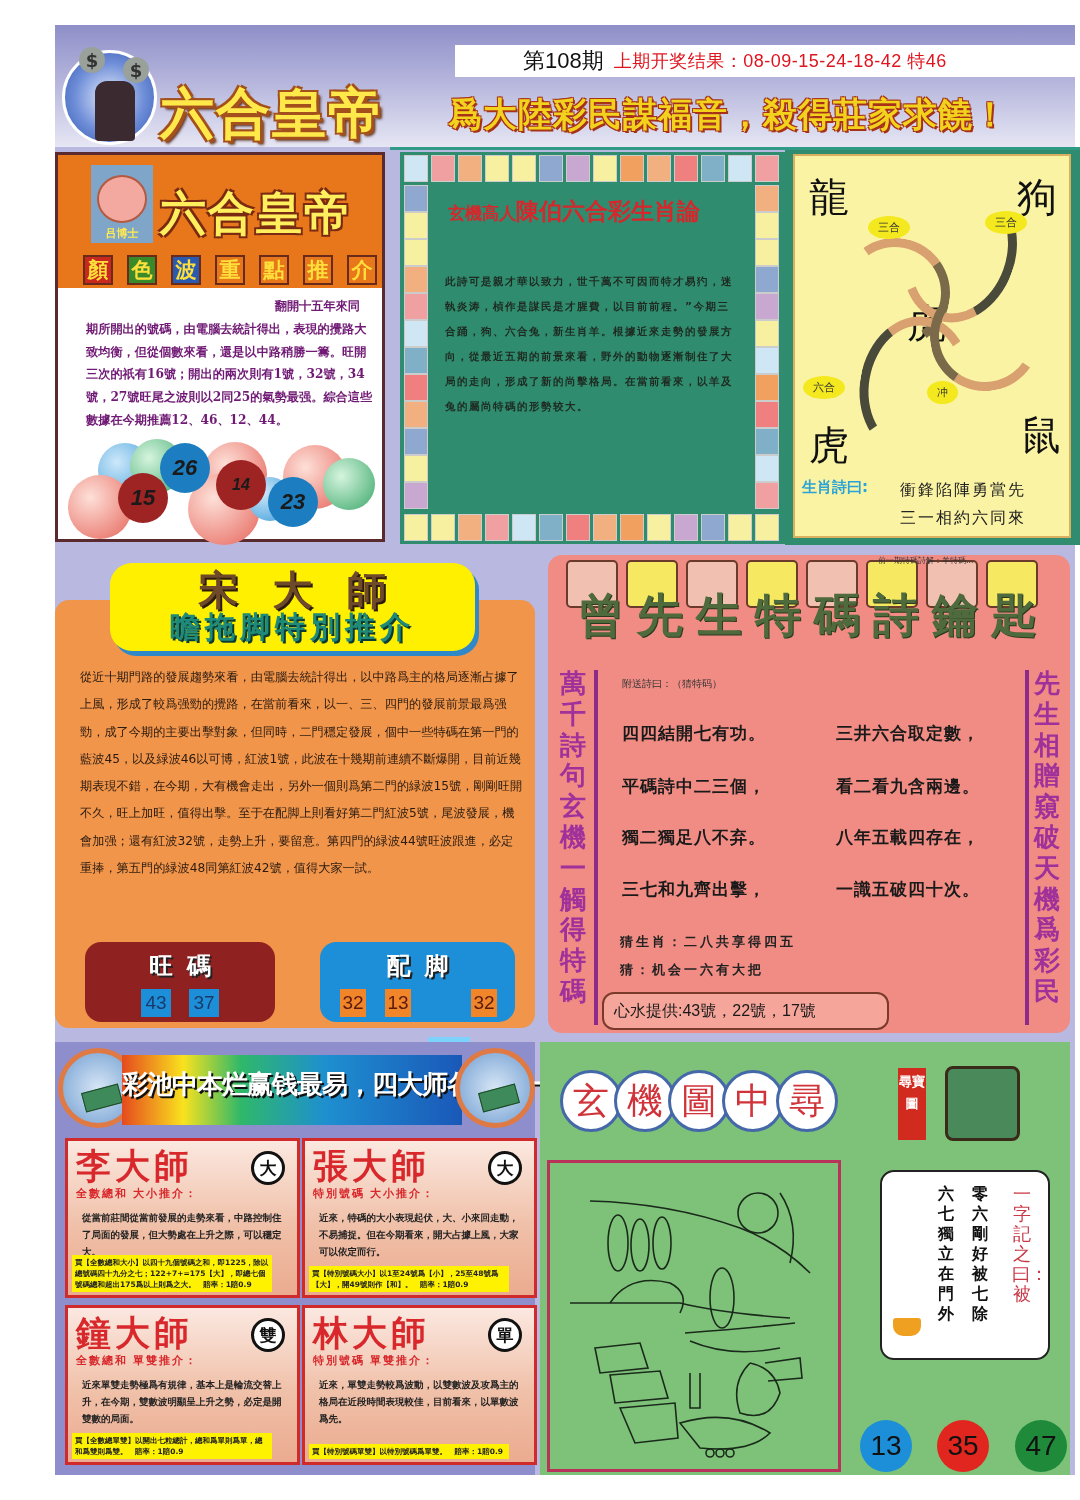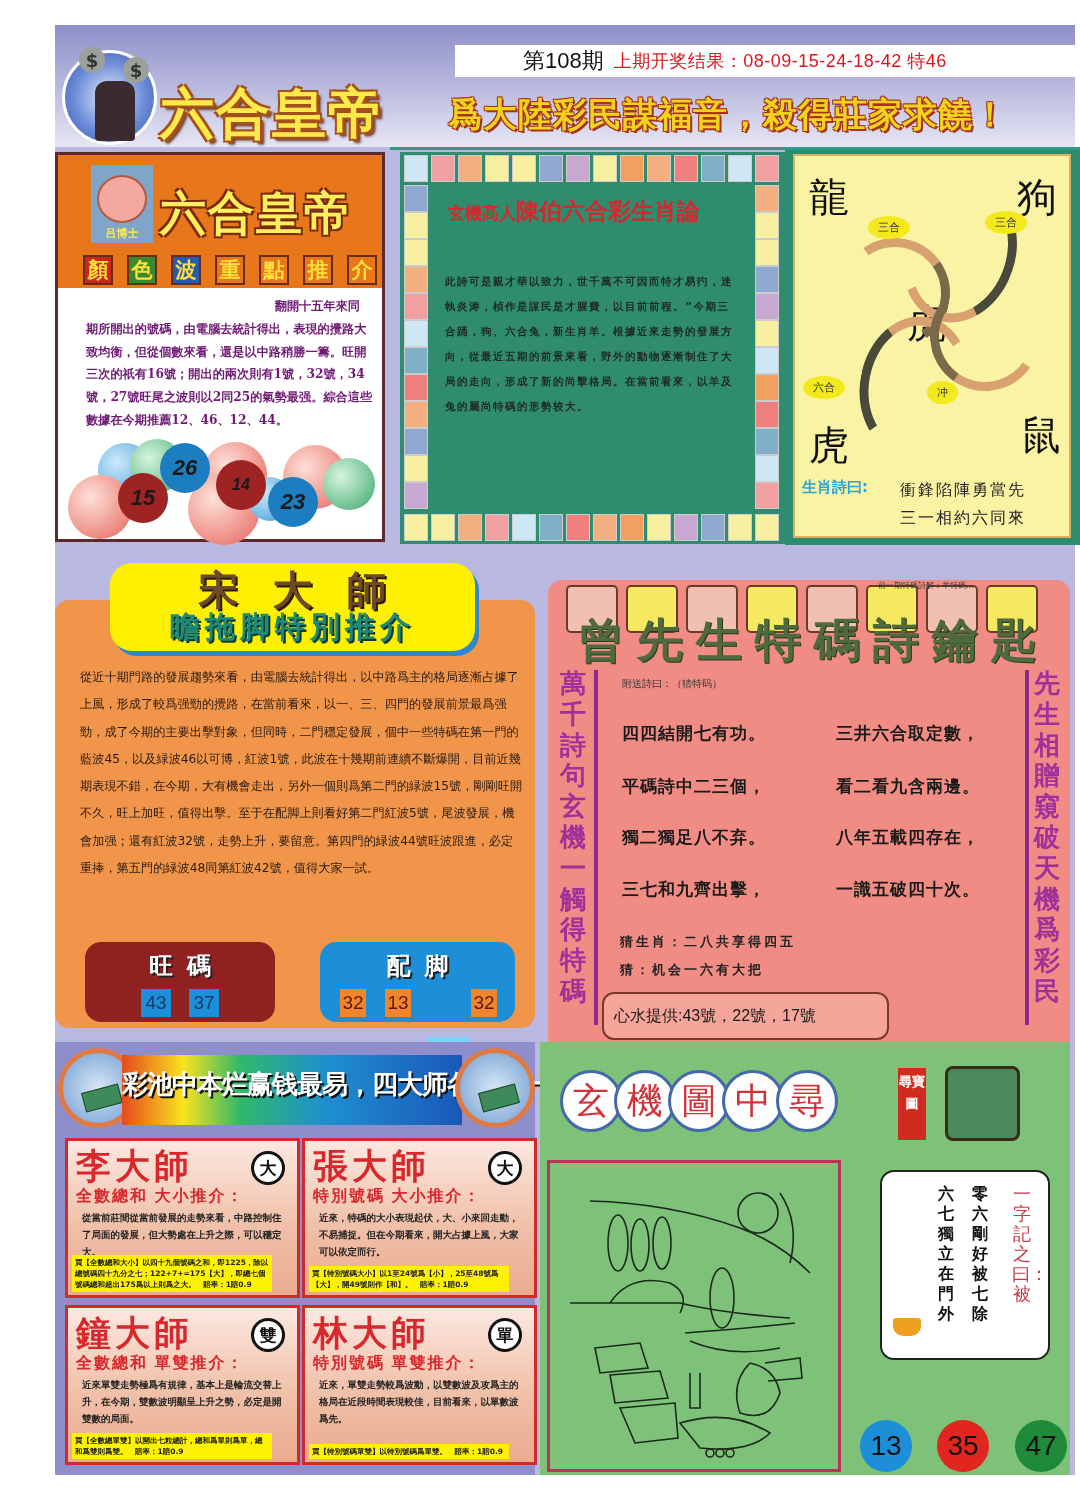--- a/index.html
+++ b/index.html
@@ -69,46 +69,46 @@
     letter-spacing: 34px; padding-left: 34px; text-shadow: 2px 2px 0 #2d1c0c; }
   .p4-sub { position:absolute; left: 0; top: 44px; width: 100%; text-align:center; font-family:"Liberation Sans",sans-serif; font-weight:900; font-size: 30px; color:#1e8a7a;
     letter-spacing: 5px; text-shadow: 2px 2px 0 #0c3a34; }
   .p4-text { position:absolute; left: 80px; top: 664px; width: 445px; font-size: 12.2px; line-height: 27.3px; color:#2b1a10; }
   .box-hot { position:absolute; left: 85px; top: 942px; width: 190px; height: 80px; background:#8f2220; border-radius: 16px; }
   .box-pair { position:absolute; left: 320px; top: 942px; width: 195px; height: 80px; background:#1c8fd8; border-radius: 16px; }
   .box-title { position:absolute; top: 8px; width: 100%; text-align:center; font-weight:900; font-size: 24px; color:#fff; text-shadow: 2px 2px 0 #222; letter-spacing: 14px; padding-left: 14px; }
   .num-chip { position:absolute; top: 47px; height: 28px; font-family:"Liberation Sans",sans-serif; font-size: 19px; display:flex; align-items:center; justify-content:center; }
 
   
-  .p5 { position:absolute; left: 548px; top: 580px; width: 522px; height: 478px; background:#f08c84; border-radius: 14px; }
+  .p5 { position:absolute; left: 548px; top: 555px; width: 522px; height: 478px; background:#f08c84; border-radius: 14px; }
   .p5-icons { position:absolute; left: 18px; top: 5px; display:flex; gap: 8px; }
   .p5-icon { width: 52px; height: 48px; border: 2px solid #6a3a2a; border-radius: 5px; }
   .p5-title { position:absolute; left: 30px; top: 30px; font-family:"DejaVu Serif",serif; font-weight:900; font-size: 46px; color:#4f6a3c; letter-spacing: 13px; white-space:nowrap;
     text-shadow: 1px 1px 0 #2a3a1e; }
   .p5-tiny { position:absolute; left: 330px; top: 0px; font-size: 8px; color:#333; white-space:nowrap; }
   .vert { position:absolute; width: 32px; font-family:"Liberation Sans",sans-serif; font-weight: 900; font-size: 26px; line-height: 30.8px; color:#a0309a; text-align:center; }
   .vbar { position:absolute; width: 4px; background:#8d2a8a; }
   .p5-note { position:absolute; left: 622px; top: 677px; font-size: 10px; color:#333; }
   .poem-cell { position:absolute; font-family:"Liberation Sans",sans-serif; font-weight: 900; font-size: 17px; color:#1a1a1a; letter-spacing: 1px; white-space:nowrap; }
   .guess { position:absolute; left: 620px; font-size: 13px; color:#222; font-weight:bold; letter-spacing: 3px; white-space:nowrap; }
-  .xinshui { position:absolute; left: 602px; top: 992px; width: 287px; height: 48px; border: 2px solid #7a3a2a; border-radius: 12px; background:#f5a59a;
+  .xinshui { position:absolute; left: 602px; top: 992px; width: 287px; height: 38px; border: 2px solid #7a3a2a; border-radius: 12px; background:#f5a59a;
     font-family:"Liberation Sans",sans-serif; font-size: 16px; color:#1a1a1a; display:flex; align-items:center; padding-left: 10px; white-space: nowrap; }
 
   
   .bl { position:absolute; left: 55px; top: 1042px; width: 480px; height: 433px; background:#8f8ecc; }
   .banner { position:absolute; left: 122px; top: 1055px; width: 340px; height: 70px;
     background: linear-gradient(90deg,#e54a1e 0%,#f9e21e 18%,#2fb86a 35%,#1e8fd0 60%,#1a58b8 100%); }
   .banner-txt { position:absolute; left: 0; top: 12px; width: 100%; text-align:center; font-family:"Liberation Sans",sans-serif; font-weight:900; font-size: 26px; color:#fff; letter-spacing: -1px; white-space:nowrap;
     text-shadow: 2px 2px 0 #111; }
   .medal { position:absolute; width: 80px; height: 80px; border-radius: 50%; background: radial-gradient(circle,#d7e6f6 0%,#8fb3dc 70%); border: 5px solid #e07a44; }
   .medal .bill { position:absolute; left: 20px; top: 35px; width: 38px; height: 20px; background:#3f8a5a; transform: rotate(-15deg); border: 1px solid #1e4a2a; }
   .master { position:absolute; width: 235px; height: 160px; background: linear-gradient(180deg,#fbe8e0 0%,#f0c0a8 55%,#ebab90 100%); border: 3px solid #d02a2a; }
   .m-name { position:absolute; left: 8px; top: 2px; font-family:"Liberation Sans",sans-serif; font-weight:900; font-size: 35px; color:#d8282c; letter-spacing: 4px; white-space:nowrap; }
   .m-badge { position:absolute; right: 12px; top: 10px; width: 34px; height: 34px; border: 3px solid #111; border-radius:50%; display:flex; align-items:center; justify-content:center; font-weight:900; font-size: 17px; color:#111; background:#fff; }
-  .m-sub { position:absolute; left: 8px; top: 45px; font-family:"Liberation Sans",sans-serif; font-weight:900; font-size: 16px; color:#d8282c; letter-spacing: 2px; white-space:nowrap; }
+  .m-sub { position:absolute; left: 8px; top: 45px; font-family:"Liberation Sans",sans-serif; font-weight:900; font-size: 11px; color:#d8282c; letter-spacing: 2px; white-space:nowrap; }
   .m-text { position:absolute; left: 14px; top: 68px; width: 205px; font-size: 9.5px; line-height: 17px; color:#222; font-weight:bold; }
   .m-foot { position:absolute; left: 4px; bottom: 3px; width: 200px; background:#fff200; font-size: 7.5px; line-height: 11px; color:#222; padding: 2px 3px; font-weight:bold; }
 
   
   .br { position:absolute; left: 540px; top: 1042px; width: 530px; height: 433px; background:#7ec27a; }
   .bubbles { position:absolute; left: 560px; top: 1070px; display:flex; }
   .bubble { width: 62px; height: 62px; margin-right: -8px; border-radius: 50%; background:#fff; border: 3px solid #4468a8;
     display:flex; align-items:center; justify-content:center; font-family:"DejaVu Serif",serif; font-size: 36px; color:#d0343a; }
   .treasure-tag { position:absolute; left: 898px; top: 1068px; width: 28px; height: 72px; background:#d12a1e; color:#fff; font-size: 13px; line-height: 22px; text-align:center; font-weight:bold; padding-top: 3px; }
   .treasure-icon { position:absolute; left: 945px; top: 1066px; width: 75px; height: 75px; background:#4a8a5a; border: 3px solid #3a2a1a; border-radius: 8px; }

